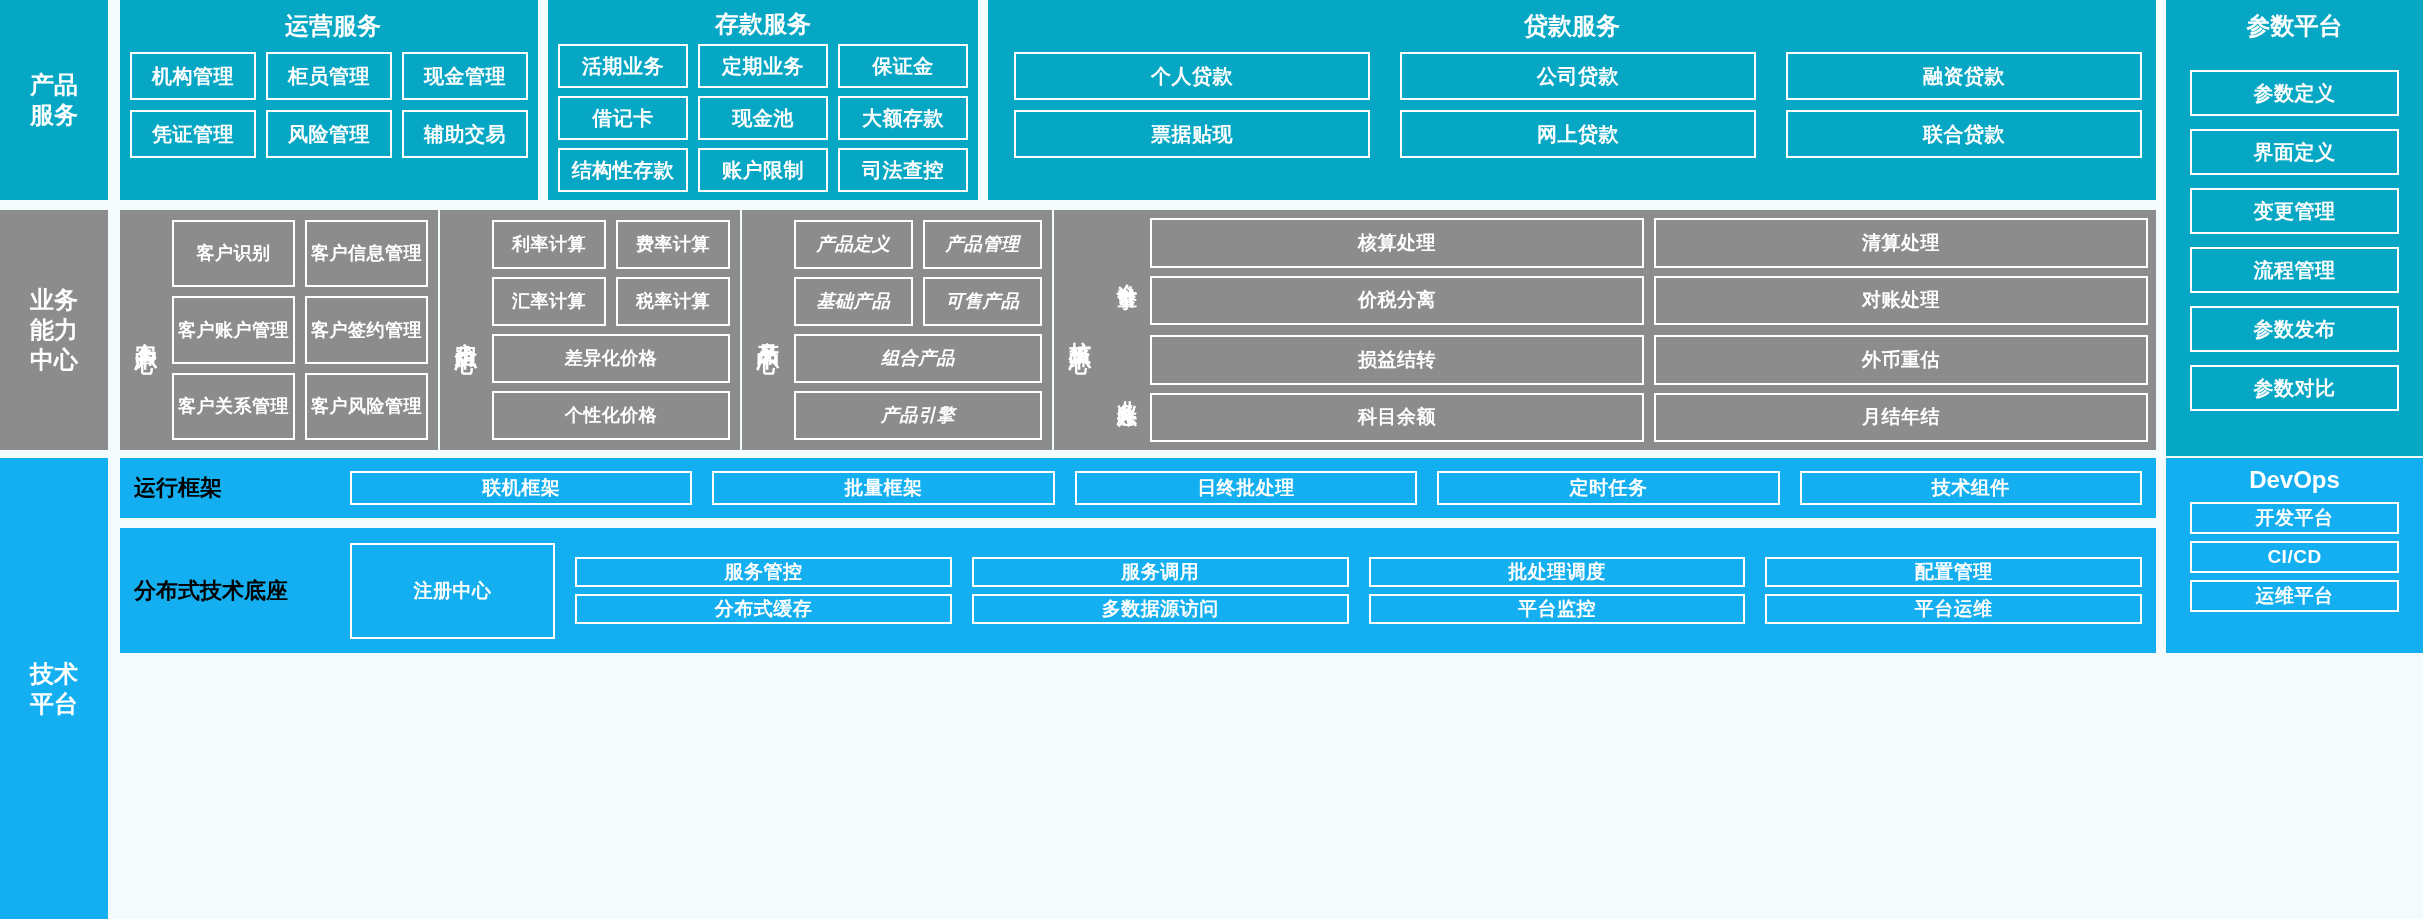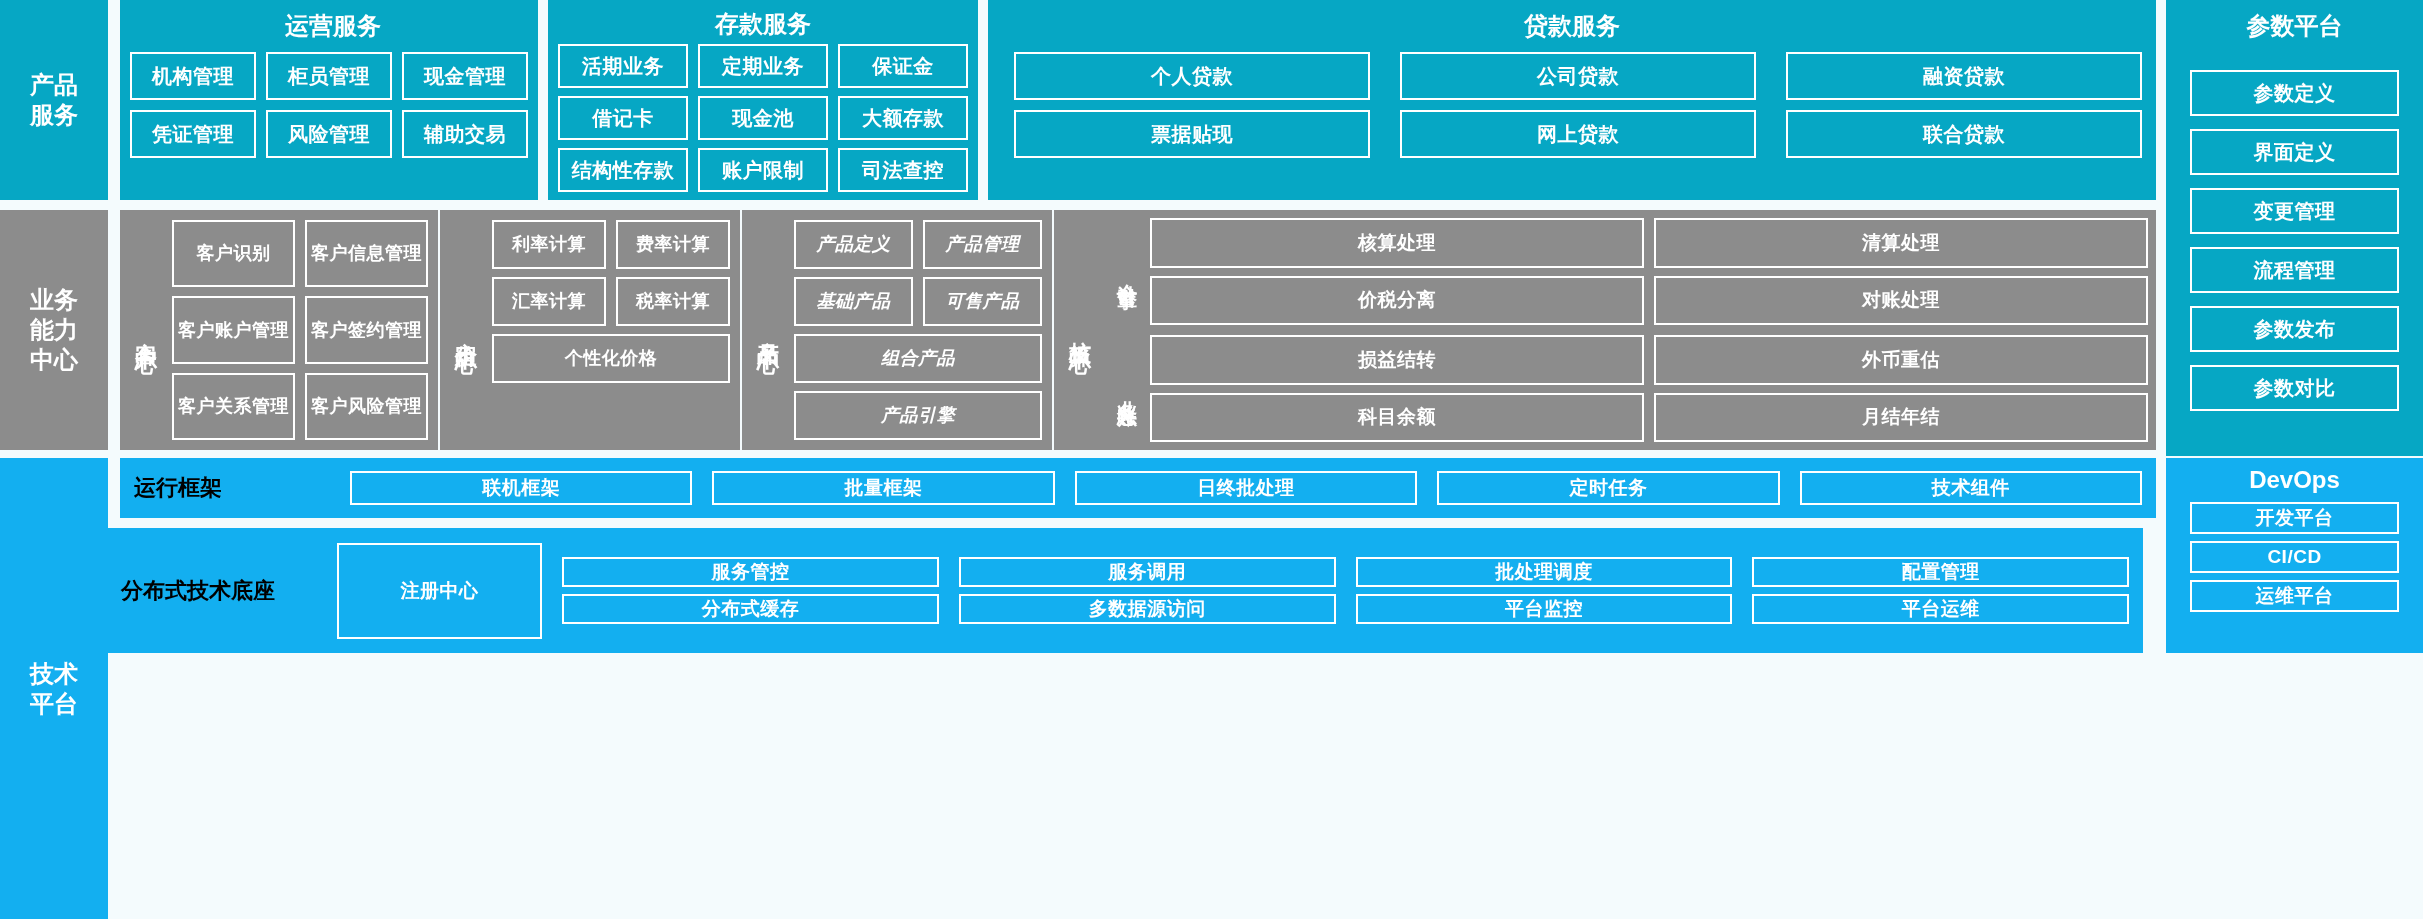--- a/index.html
+++ b/index.html
@@ -108,21 +108,21 @@
   .acc-sub .vlabel { width:44px; flex:0 0 44px; font-size:20px; letter-spacing:2px; }
   .acc-sub .sgrid { flex:1; display:grid; grid-template-columns:1fr 1fr; gap:8px 10px; }
   .acc-sub .tile { font-size:19px; }
 
   
   .row3 { position:absolute; left:0; top:458px; height:461px; width:2423px; }
   .r3-sidelabel { position:absolute; left:0; top:0; width:108px; height:461px; background:#13aff0; }
 
   .tp-run  { position:absolute; left:120px; top:0;    width:2036px; height:60px; background:#13aff0;
              display:flex; align-items:center; }
-  .tp-base { position:absolute; left:107px; top:70px; width:2036px; height:125px; background:#13aff0;
+  .tp-base { position:absolute; left:120px; top:70px; width:2036px; height:125px; background:#13aff0;
              display:flex; align-items:center;justify-content:center; }
 
   .tp-name { color:#000000; font-weight:bold; font-size:22px; width:230px;
              padding-left:14px; flex:0 0 230px; }
   .tp-items { flex:1; display:grid; grid-template-columns:repeat(5,1fr); gap:0 20px;
               padding-right:14px; }
   .tp-run .tile { height:34px; font-size:19px; }
 
   .tp-base .reg { width:205px; flex:0 0 205px; margin-right:20px; }
   .tp-base .reg .tile { height:96px; font-size:19px; }
@@ -226,20 +226,21 @@
       </div>
     </div>
 
     <div class="center c-pricing">
       <div class="vlabel">定价中心</div>
       <div class="cgrid">
         <div class="tile gray">利率计算</div>
         <div class="tile gray">费率计算</div>
         <div class="tile gray">汇率计算</div>
         <div class="tile gray">税率计算</div>
+        <div class="tile gray span2">差异化价格</div>
         <div class="tile gray span2">个性化价格</div>
       </div>
     </div>
 
     <div class="center c-product">
       <div class="vlabel">产品中心</div>
       <div class="cgrid">
         <div class="tile gray">产品定义</div>
         <div class="tile gray">产品管理</div>
         <div class="tile gray">基础产品</div>

